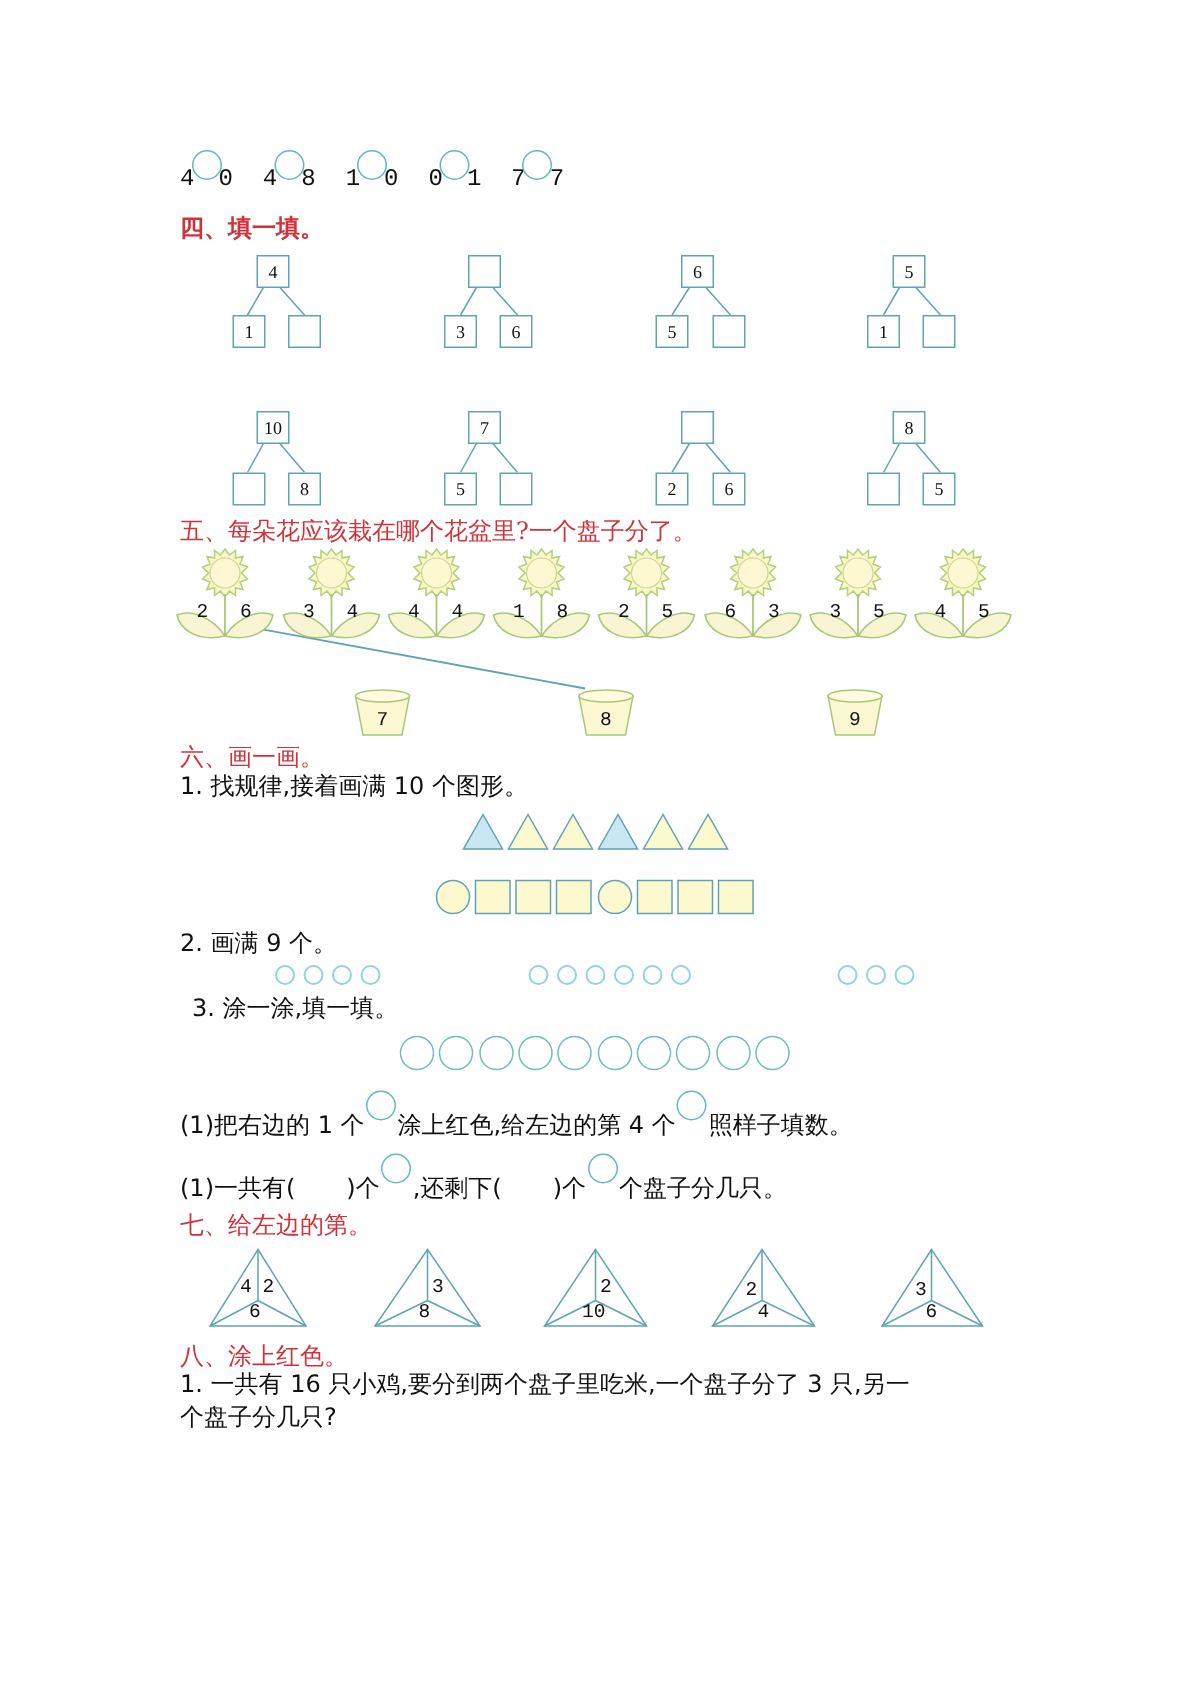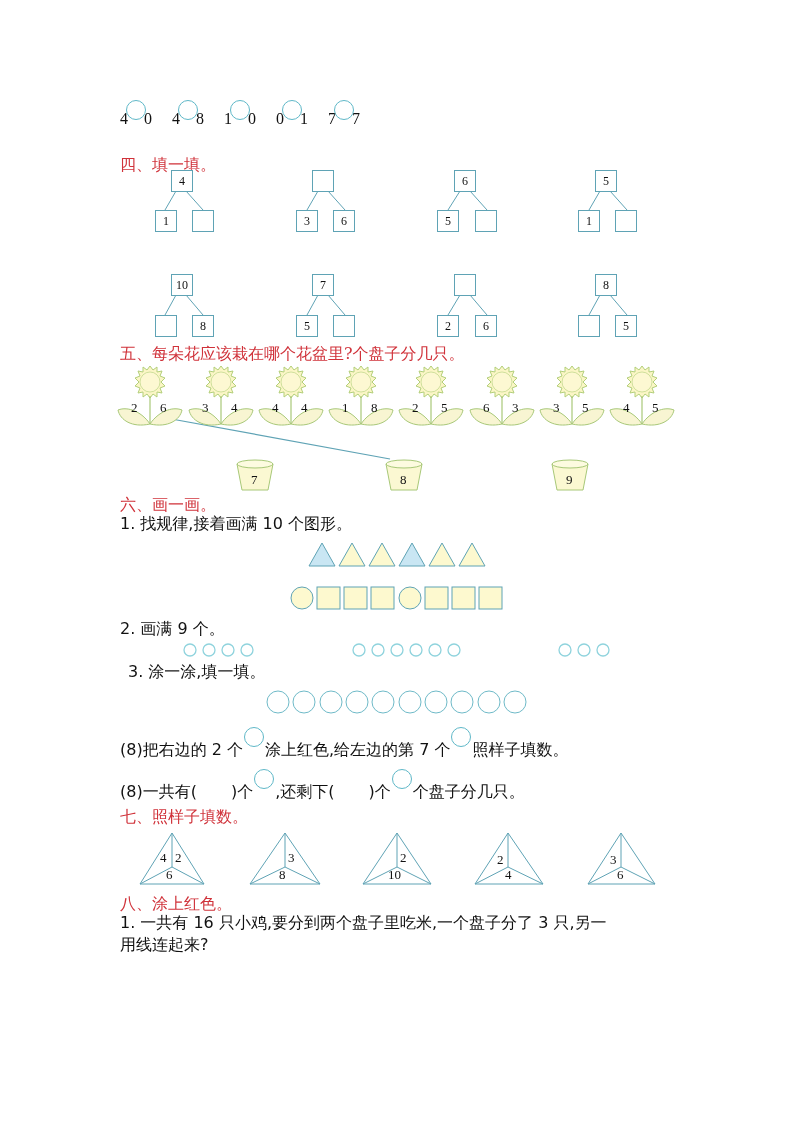--- a/index.html
+++ b/index.html
@@ -2,42 +2,42 @@
 <html><head>
 <meta charset="utf-8">
 <style>
   html, body { margin:0; padding:0; background:#ffffff; }
   body { width:793px; height:1122px; position:relative; overflow:hidden;
          font-family:"DejaVu Serif", "Liberation Serif", serif; color:#111; }
   .abs { position:absolute; }
   .red { color:#d0323a; font-family:"DejaVu Serif","Liberation Serif",serif; font-size:16px; }
   .txt { font-family:"DejaVu Sans","Liberation Sans",sans-serif; font-size:16px; color:#111; }
   .cmp { font-family:"Liberation Serif","DejaVu Serif",serif; font-size:16px; }
-  .cmp span { display:inline-block; vertical-align:bottom; }
+  .cmp span { display:inline-block; vertical-align:bottom;font-family:Liberation Mono, monospace; }
   .ring { width:18px; height:18px; border:1px solid #5fb8c8; border-radius:50%; display:inline-block; position:relative; top:-8px; margin:0 -2px; }
   .box { position:absolute; width:20px; height:20px; border:1px solid #5fa3b5; background:#fff;
          font-family:"Liberation Serif","DejaVu Serif",serif; font-size:12px; text-align:center; line-height:20px; }
   svg { position:absolute; overflow:visible; }
 </style>
 </head>
 <body>
 
 <div class="abs cmp" style="left:120px; top:108px;">
   <span><span>4</span><span class="ring"></span><span>0</span></span>
   <span style="width:12px"></span>
   <span><span>4</span><span class="ring"></span><span>8</span></span>
   <span style="width:12px"></span>
   <span><span>1</span><span class="ring"></span><span>0</span></span>
   <span style="width:12px"></span>
   <span><span>0</span><span class="ring"></span><span>1</span></span>
   <span style="width:12px"></span>
   <span><span>7</span><span class="ring"></span><span>7</span></span>
 </div>
 
-<div class="abs red" style="left:120px; top:155px;">四、填一填。</div>
+<div class="abs red" style="left:120px; top:142px;font-weight:bold;">四、填一填。</div>
 
 <svg width="793" height="360" style="left:0;top:0;">
   <g stroke="#5fa3b5" stroke-width="1" fill="none">
     <line x1="176" y1="191" x2="165" y2="210"></line>
       <line x1="186" y1="191" x2="203" y2="210"></line>
     <line x1="318" y1="191" x2="307" y2="210"></line>
       <line x1="328" y1="191" x2="345" y2="210"></line>
     <line x1="460" y1="191" x2="448" y2="210"></line>
       <line x1="470" y1="191" x2="487" y2="210"></line>
     <line x1="600" y1="191" x2="589" y2="210"></line>
@@ -88,21 +88,21 @@
   <div class="box" style="left:454px;top:274px;"></div>
   <div class="box" style="left:437px;top:315px;">2</div>
   <div class="box" style="left:475px;top:315px;">6</div>
 </div>
 <div>
   <div class="box" style="left:595px;top:274px;">8</div>
   <div class="box" style="left:578px;top:315px;"></div>
   <div class="box" style="left:615px;top:315px;">5</div>
 </div>
 
-<div class="abs red" style="left:120px; top:344px;">五、每朵花应该栽在哪个花盆里?个盘子分几只。</div>
+<div class="abs red" style="left:120px; top:344px;">五、每朵花应该栽在哪个花盆里?一个盘子分了。</div>
 
 <svg width="793" height="1122" style="left:0;top:0;">
   <defs>
     <g id="flower">
       <polygon points="0,-16 3,-12 7,-15 7,-10 12,-11 10,-6 15,-4 11,0 15,4 10,6 12,11 7,10 7,15 3,12 0,16 -3,12 -7,15 -7,10 -12,11 -10,6 -15,4 -11,0 -15,-4 -10,-6 -12,-11 -7,-10 -7,-15 -3,-12" fill="#fbf6c6" stroke="#b3cf7a" stroke-width="1"></polygon>
       <circle r="10" fill="#fdf8d2" stroke="#c4d98f" stroke-width="0.8"></circle>
       <line x1="0" y1="14" x2="0" y2="42" stroke="#a8c878" stroke-width="1.2"></line>
       <path d="M0,42 C-8,30 -22,24 -32,28 C-30,38 -18,46 0,42 Z" fill="#f8f5d2" stroke="#a8c878" stroke-width="1"></path>
       <path d="M0,42 C8,30 22,24 32,28 C30,38 18,46 0,42 Z" fill="#f8f5d2" stroke="#a8c878" stroke-width="1"></path>
     </g>
@@ -254,27 +254,27 @@
   <span class="abs" style="left:400px;top:472px;font-size:13px;">8</span>
   <span class="abs" style="left:566px;top:472px;font-size:13px;">9</span>
 </div>
 
 <div class="abs red" style="left:120px; top:495px;">六、画一画。</div>
 <div class="abs txt" style="left:120px; top:514px;">1. 找规律,接着画满 10 个图形。</div>
 <div class="abs txt" style="left:120px; top:619px;text-align:center;">2. 画满 9 个。</div>
 <div class="abs txt" style="left:128px; top:662px;">3. 涂一涂,填一填。</div>
 
 <div class="abs txt" style="left:120px; top:735px; white-space:nowrap;">
-  <span>(8)把右边的 2 个</span><span class="ring" style="margin:0 1px;"></span><span>涂上红色,给左边的第 7 个</span><span class="ring" style="margin:0 1px;"></span><span>照样子填数。</span>
+  <span>(1)把右边的 1 个</span><span class="ring" style="margin:0 1px;"></span><span>涂上红色,给左边的第 4 个</span><span class="ring" style="margin:0 1px;"></span><span>照样子填数。</span>
 </div>
 <div class="abs txt" style="left:120px; top:777px; white-space:nowrap;">
-  <span>(8)一共有(</span><span style="display:inline-block;width:34px;"></span><span>)个</span><span class="ring" style="margin:0 1px;"></span><span>,还剩下(</span><span style="display:inline-block;width:34px;"></span><span>)个</span><span class="ring" style="margin:0 1px;"></span><span>个盘子分几只。</span>
-</div>
-
-<div class="abs red" style="left:120px; top:807px;">七、照样子填数。</div>
+  <span>(1)一共有(</span><span style="display:inline-block;width:34px;"></span><span>)个</span><span class="ring" style="margin:0 1px;"></span><span>,还剩下(</span><span style="display:inline-block;width:34px;"></span><span>)个</span><span class="ring" style="margin:0 1px;"></span><span>个盘子分几只。</span>
+</div>
+
+<div class="abs red" style="left:120px; top:807px;">七、给左边的第。</div>
 <div class="abs cmp" style="left:0;top:0;font-size:13px;">
   <span class="abs" style="left:160px;top:850px;">4</span>
   <span class="abs" style="left:175px;top:850px;">2</span>
   <span class="abs" style="left:166px;top:867px;">6</span>
 
   <span class="abs" style="left:272px;top:850px;"></span>
   <span class="abs" style="left:288px;top:850px;">3</span>
   <span class="abs" style="left:279px;top:867px;">8</span>
 
   <span class="abs" style="left:384px;top:850px;"></span>
@@ -285,13 +285,13 @@
   <span class="abs" style="left:514px;top:852px;"></span>
   <span class="abs" style="left:505px;top:867px;">4</span>
 
   <span class="abs" style="left:610px;top:852px;">3</span>
   <span class="abs" style="left:627px;top:852px;"></span>
   <span class="abs" style="left:617px;top:867px;">6</span>
 </div>
 
 <div class="abs red" style="left:120px; top:894px;">八、涂上红色。</div>
 <div class="abs txt" style="left:120px; top:913px; white-space:nowrap;">1. 一共有 16 只小鸡,要分到两个盘子里吃米,一个盘子分了 3 只,另一</div>
-<div class="abs txt" style="left:120px; top:935px;">用线连起来?</div>
+<div class="abs txt" style="left:120px; top:935px;">个盘子分几只?</div>
 
 </body></html>

